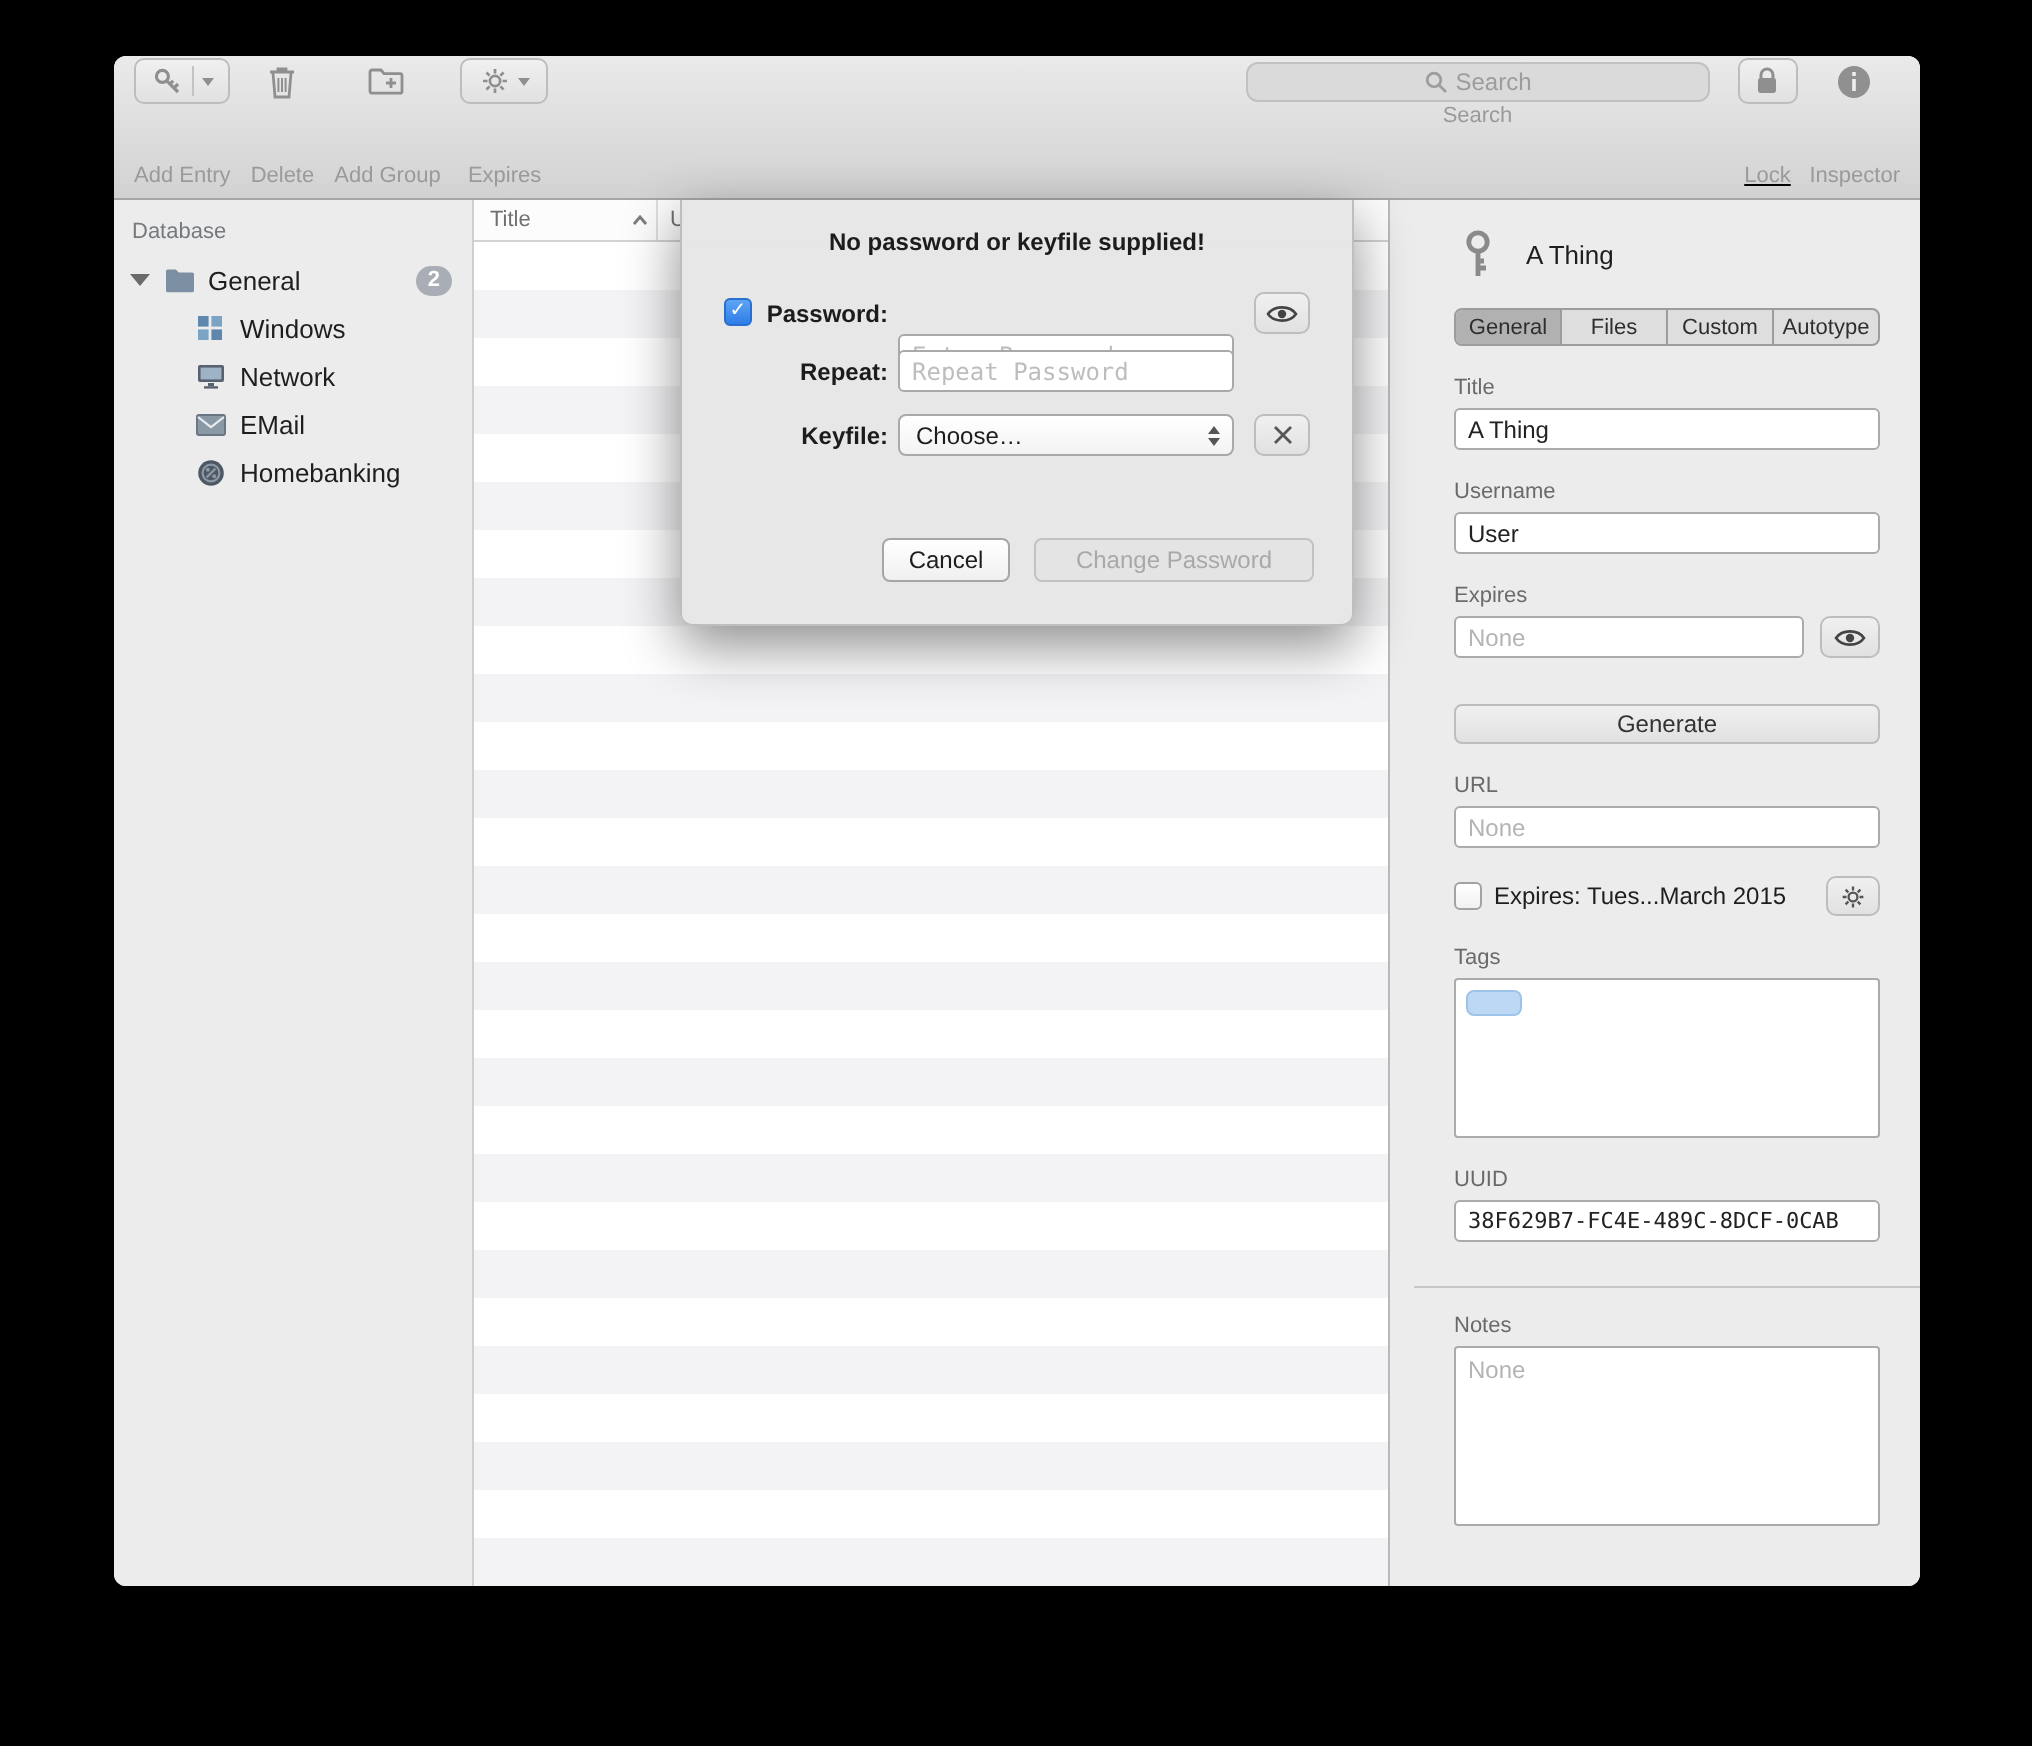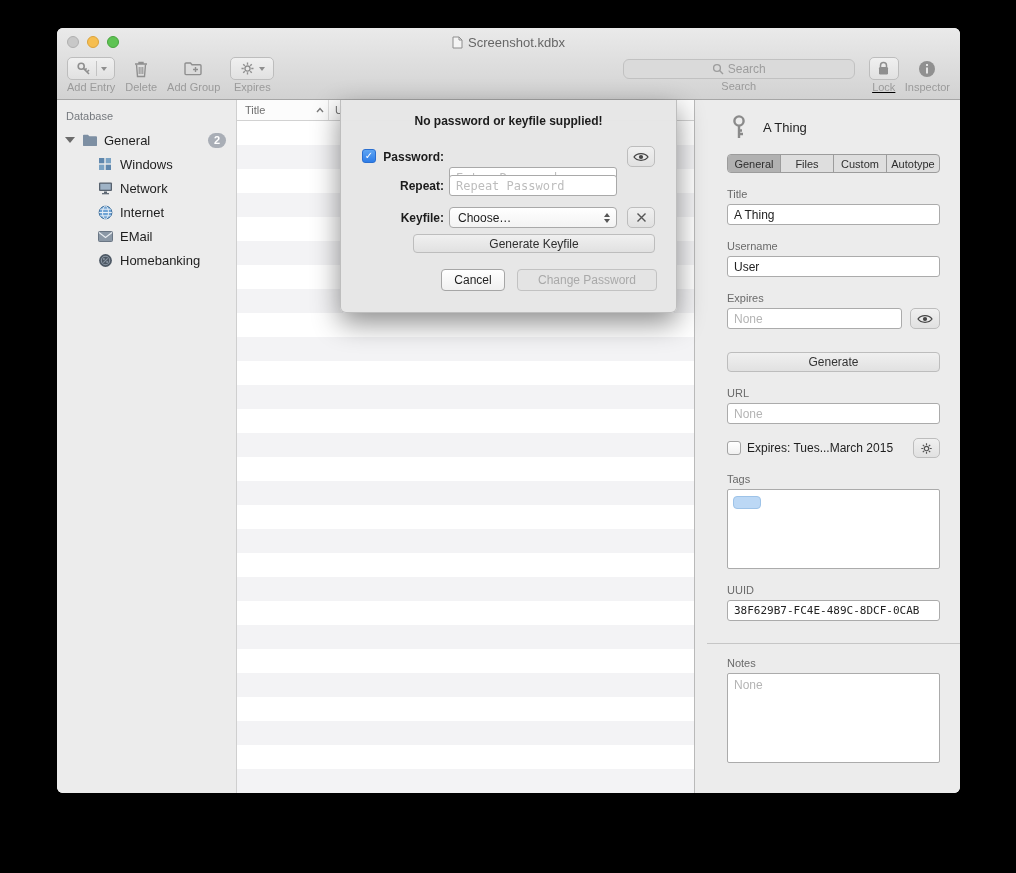--- a/index.html
+++ b/index.html
@@ -18,21 +18,21 @@
 
   .titlebar { height:28px; position:relative; display:flex; align-items:center; }
   .traffic { position:absolute; left:10px; top:0; height:28px; display:flex; align-items:center; gap:8px; }
   .tl { width:12px; height:12px; border-radius:50%; }
   .tl.close { background:#c8c8c8; border:1px solid #b0b0b0; }
   .tl.min   { background:#f6be50; border:1px solid #dba33c; }
   .tl.zoom  { background:#5ec353; border:1px solid #48a43e; }
   .title { margin:0 auto; display:flex; align-items:center; gap:5px; font-size:13px; color:#666; }
 
   .toolbar { height:44px; display:flex; align-items:flex-start; padding:1px 10px 0 10px; }
-  .tb-item { display:flex; flex-direction:column; align-items:center; }
+  .tb-item { display:flex; flex-direction:column; align-items:center;gap:29px; }
   .tb-label { font-size:11px; color:#9a9a9a; margin-top:1px; }
   .bezel { background:linear-gradient(#f0f0f0,#e1e1e1); border:1px solid #bdbdbd; border-radius:5px;
            display:flex; align-items:center; justify-content:center; }
   .tb-bezel { height:23px; }
   .icon-only { height:23px; display:flex; align-items:center; justify-content:center; }
   .tb-sep { width:1px; height:15px; background:#c3c3c3; margin:0 4px; }
   .chev-down { width:0; height:0; border-left:3.5px solid transparent; border-right:3.5px solid transparent; border-top:4px solid #8f8f8f; }
   .gap10 { margin-left:10px; } .gap14 { margin-left:14px;text-decoration:underline; } .gap6 { margin-left:6px; }
 
   .search-wrap { margin-left:auto; display:flex; flex-direction:column; align-items:center; }
@@ -120,36 +120,20 @@
   svg { display:block; }
 </style>
 </head>
 <body>
 
 <div class="stage">
 
   <div class="window">
 
     <div class="chrome">
-      <div class="titlebar">
-        <div class="traffic">
-          <span class="tl close"></span>
-          <span class="tl min"></span>
-          <span class="tl zoom"></span>
-        </div>
-        <div class="title">
-          <span>
-            <svg width="11" height="13" viewBox="0 0 11 13">
-                <path d="M1 1 h6 l3 3 v8 H1 Z" fill="#f4f4f4" stroke="#8d8d8d"></path>
-                <path d="M7 1 v3 h3" fill="none" stroke="#8d8d8d"></path>
-              </svg>
-          </span>
-          <span>Screenshot.kdbx</span>
-        </div>
-      </div>
 
       <div class="toolbar">
         <div class="tb-item">
           <div class="bezel tb-bezel" style="width:48px;">
             <span>
               <svg width="16" height="16" viewBox="0 0 16 16">
                   <circle cx="5.2" cy="5.2" r="3" fill="none" stroke="#8f8f8f" stroke-width="1.6"></circle>
                   <path d="M7.4 7.4 L13 13 M11 11 l2-2 M9 9 l1.6-1.6" stroke="#8f8f8f" stroke-width="1.6" fill="none"></path>
                 </svg>
             </span>
@@ -270,30 +254,20 @@
             <svg width="15" height="14" viewBox="0 0 15 14">
                 <rect x="1" y="1.5" width="13" height="8.5" rx="1" fill="#58626e"></rect>
                 <rect x="2.3" y="2.8" width="10.4" height="5.9" fill="#9fb3c6"></rect>
                 <rect x="6" y="10.5" width="3" height="1.6" fill="#58626e"></rect>
                 <rect x="4" y="12.1" width="7" height="1.2" fill="#58626e"></rect>
               </svg>
           </span>
           <span>Network</span>
         </div>
 
-        <div class="sb-row sb-child">
-          <span class="sb-ic">
-            <svg width="15" height="15" viewBox="0 0 15 15">
-                <circle cx="7.5" cy="7.5" r="6.4" fill="#6fa3d4" stroke="#41729f" stroke-width="1"></circle>
-                <ellipse cx="7.5" cy="7.5" rx="3" ry="6.4" fill="none" stroke="#e6eef6" stroke-width="1"></ellipse>
-                <path d="M1.2 7.5 h12.6 M2.2 4.2 h10.6 M2.2 10.8 h10.6" stroke="#e6eef6" stroke-width="1" fill="none"></path>
-              </svg>
-          </span>
-          <span>Internet</span>
-        </div>
 
         <div class="sb-row sb-child">
           <span class="sb-ic">
             <svg width="15" height="11" viewBox="0 0 15 11">
                 <rect x="0.5" y="0.5" width="14" height="10" rx="1" fill="#8b98a6" stroke="#6a7684" stroke-width="1"></rect>
                 <path d="M1 1.5 L7.5 6.5 L14 1.5" fill="none" stroke="#e9edf1" stroke-width="1.1"></path>
               </svg>
           </span>
           <span>EMail</span>
         </div>
@@ -432,23 +406,20 @@
       </span>
     </div>
     <div class="bezel acc-btn" style="top:107px;">
       <span>
         <svg width="11" height="11" viewBox="0 0 11 11">
             <path d="M1.5 1.5 L9.5 9.5 M9.5 1.5 L1.5 9.5" stroke="#555" stroke-width="1.4"></path>
           </svg>
       </span>
     </div>
 
-    <div class="bezel gen-key">
-      <span>Generate Keyfile</span>
-    </div>
 
     <div class="dlg-btn btn-cancel">
       <span>Cancel</span>
     </div>
     <div class="dlg-btn btn-change">
       <span>Change Password</span>
     </div>
   </div>
 
 </div>

